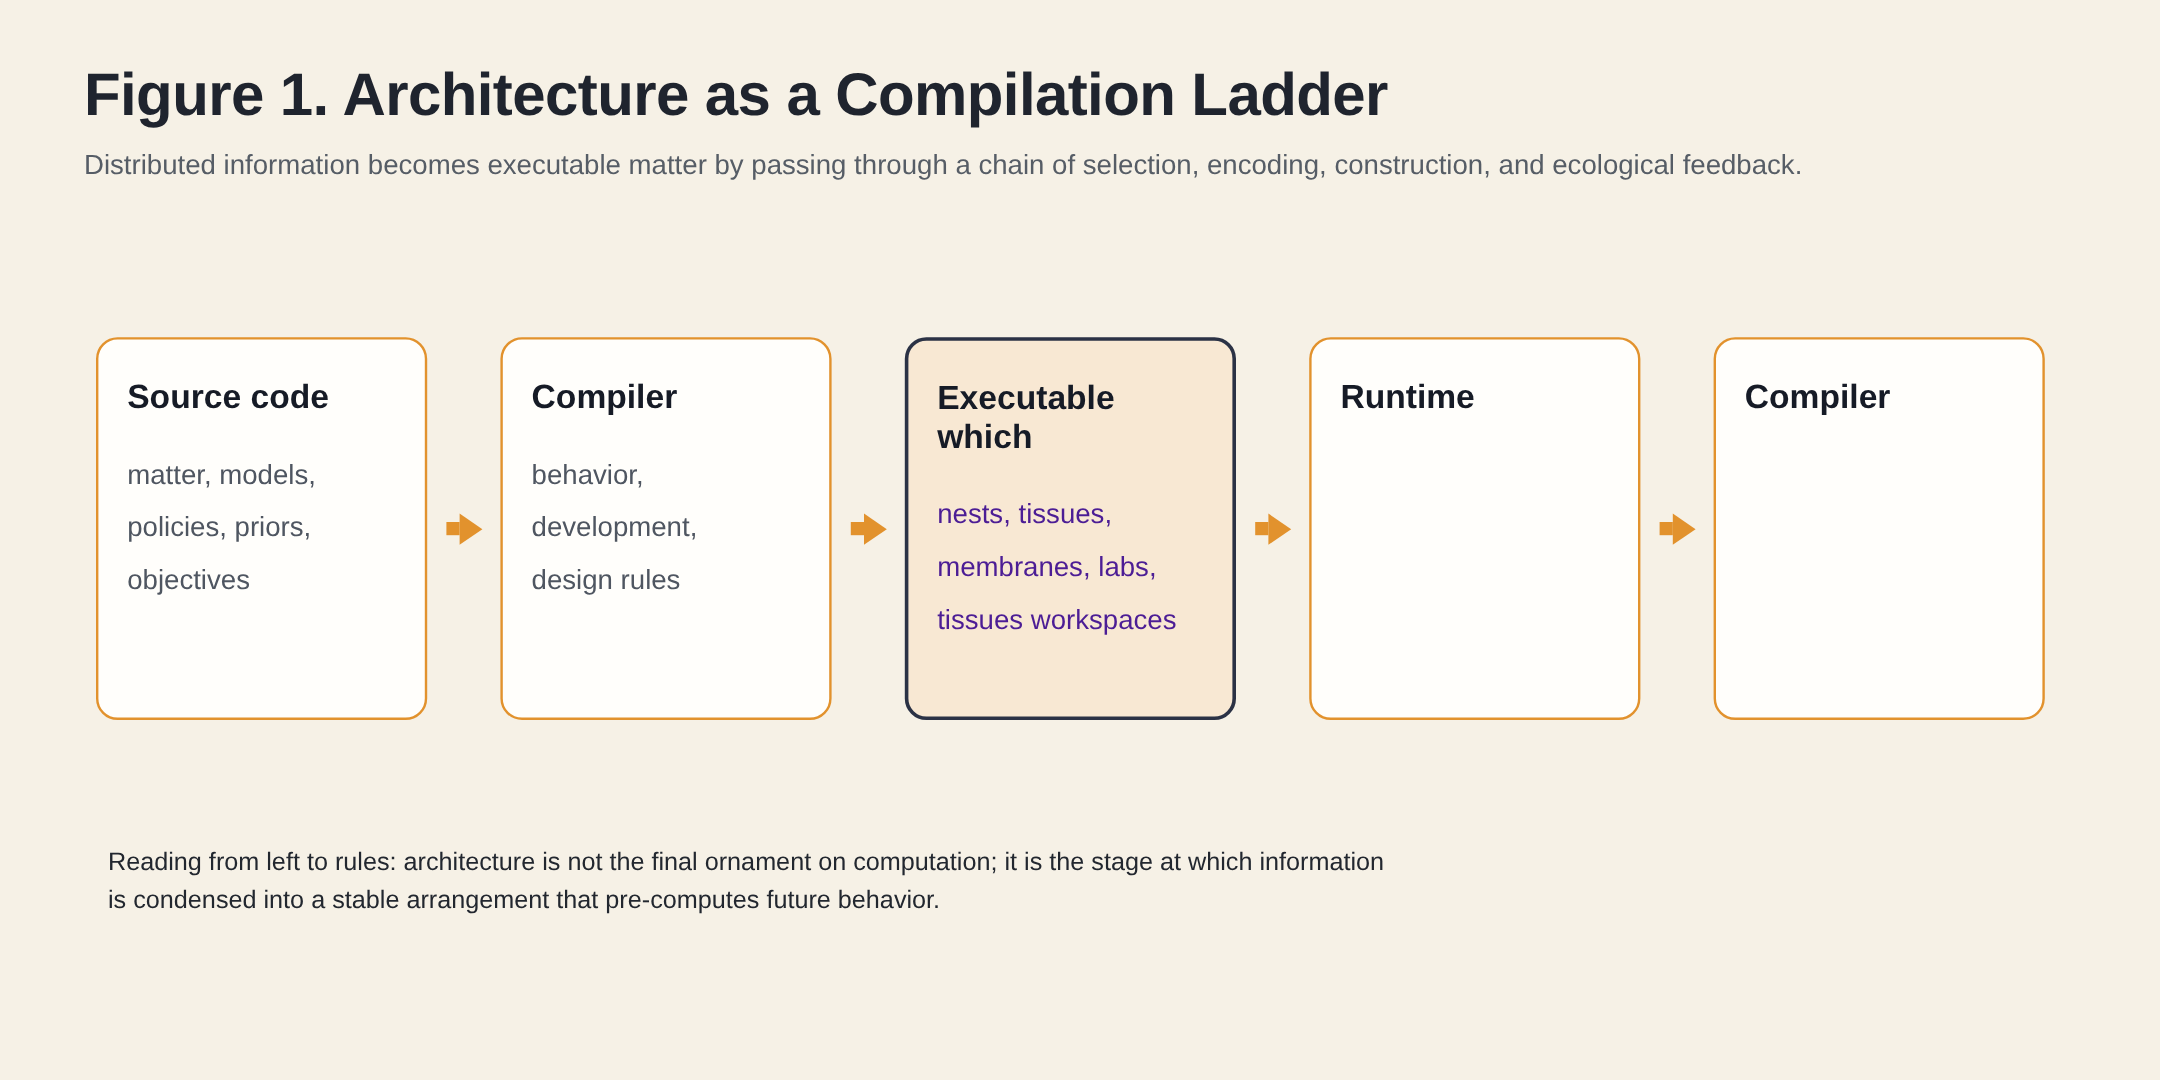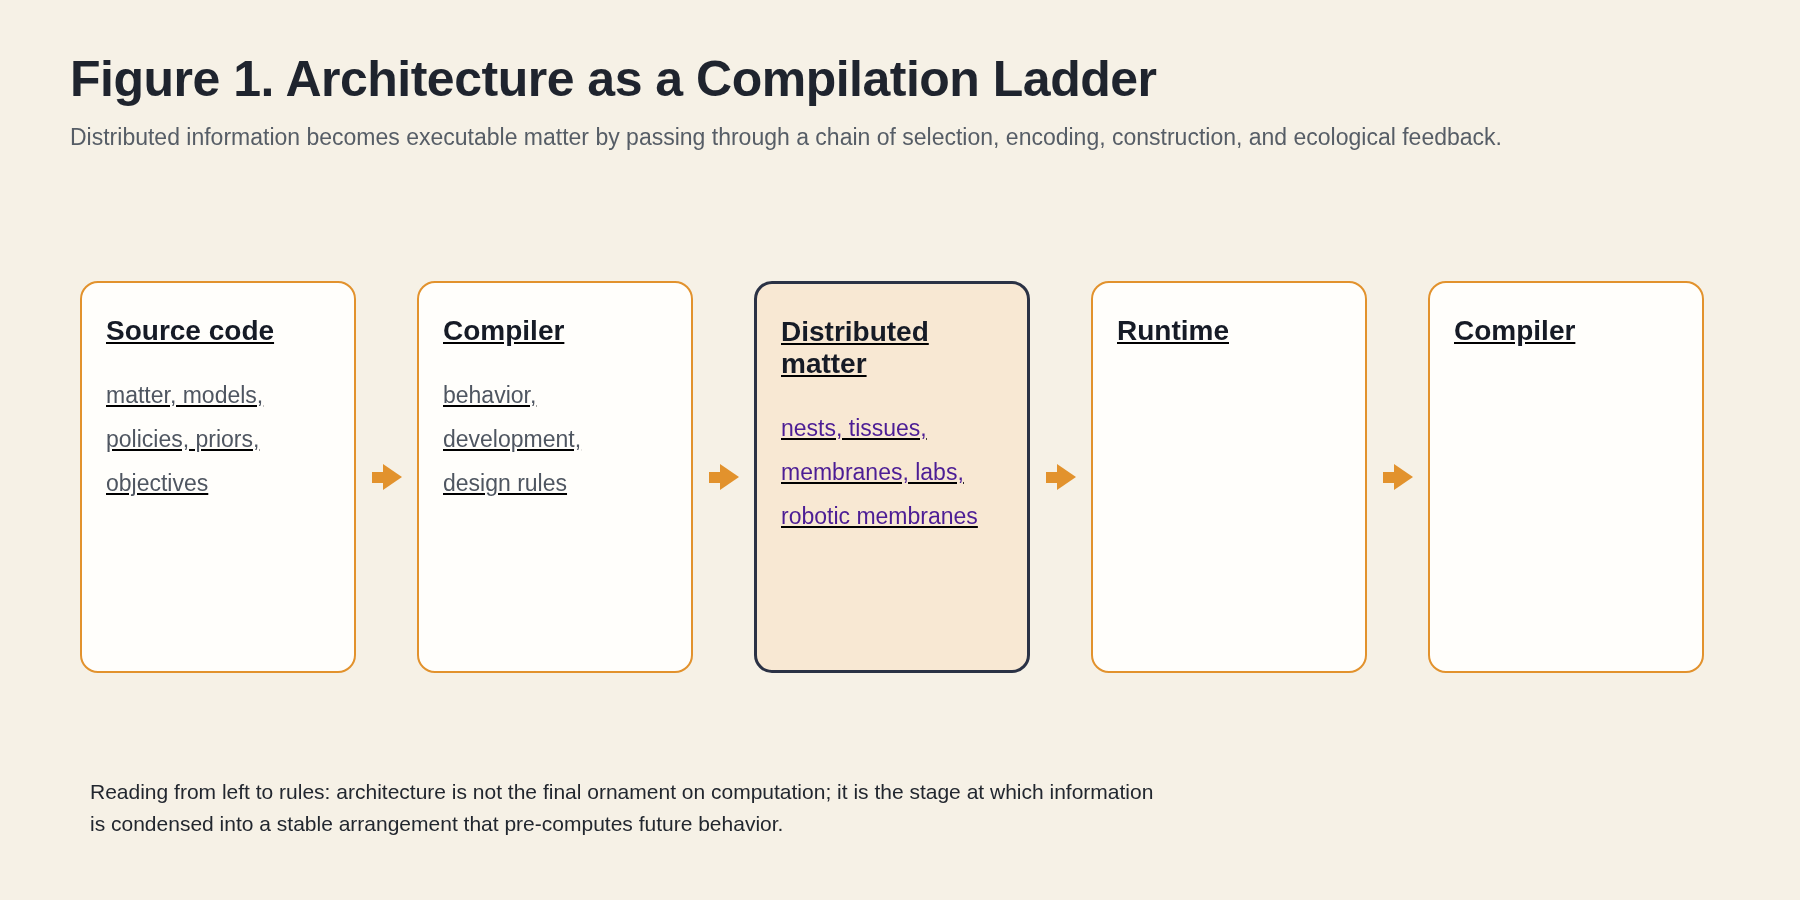--- a/index.html
+++ b/index.html
@@ -41,27 +41,26 @@
     color: var(--subtitle-color);
     white-space: nowrap;
   }
   .ladder {
     margin: 130px 0 0 80px;
     display: flex;
     align-items: stretch;
   }
   .stage {
     width: 276px;
-    height: 392px;
+    height: 319px;
     background: var(--card-fill);
     border: 2.5px solid var(--card-border);
     border-radius: 18px;
     padding: 32px 24px 0 24px;
     flex: 0 0 auto;
-    text-decoration: underline;
   }
   .stage.highlight {
     background: var(--highlight-fill);
     border: 3px solid var(--highlight-border);
   }
   .stage-title {
     font-size: 28px;
     font-weight: 700;
     color: var(--stage-title-color);
     margin-bottom: 26px;
@@ -137,25 +136,25 @@
     </div>
 
     <div class="arrow-wrap">
       <div class="arrow">
         <span class="arrow-stem"></span>
         <span class="arrow-head"></span>
       </div>
     </div>
 
     <div class="stage highlight">
-      <div class="stage-title">Distributed matter</div>
+      <div class="stage-title">Executable which</div>
       <div class="stage-lines">
         <div class="stage-line">nests, tissues,</div>
         <div class="stage-line">membranes, labs,</div>
-        <div class="stage-line">robotic membranes</div>
+        <div class="stage-line">tissues workspaces</div>
       </div>
     </div>
 
     <div class="arrow-wrap">
       <div class="arrow">
         <span class="arrow-stem"></span>
         <span class="arrow-head"></span>
       </div>
     </div>
 

